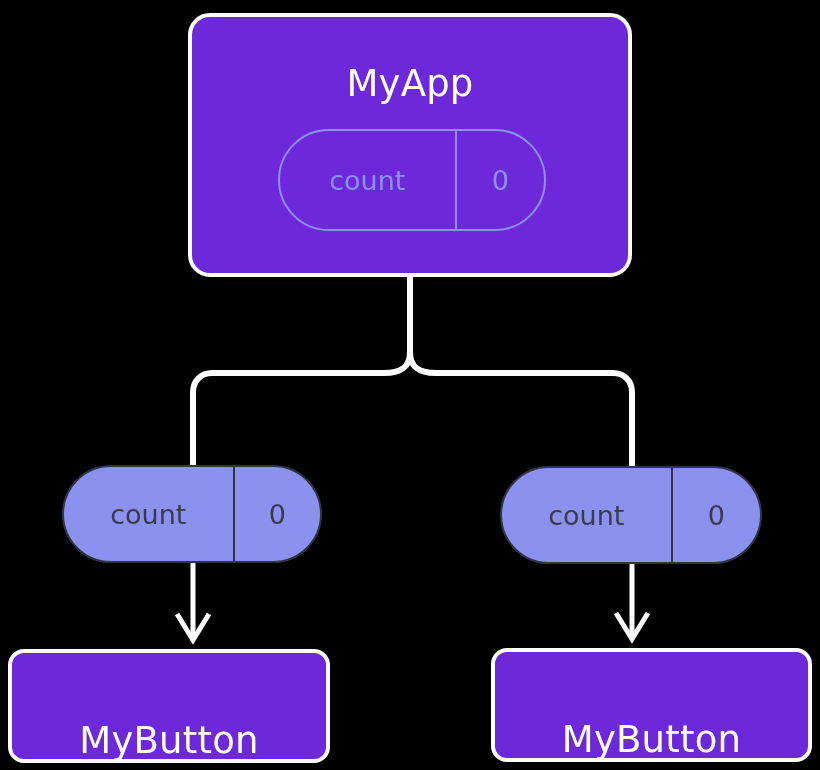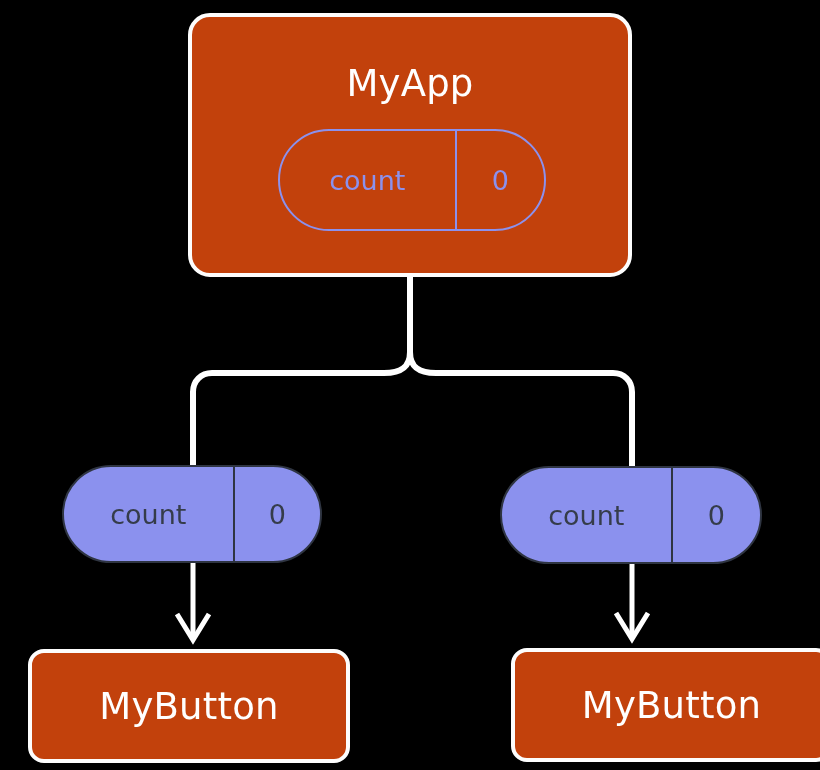--- a/index.html
+++ b/index.html
@@ -25,21 +25,21 @@
     top: 0;
     width: 820px;
     height: 770px;
     pointer-events: none;
   }
 
   
   .comp-box {
     position: absolute;
     box-sizing: border-box;
-    background: #c2410c;
+    background: #6d28d9;
     border: 4px solid #fdfdfd;
     border-radius: 18px;
     display: flex;
     flex-direction: column;
     align-items: center;
   }
   .comp-title {
     color: #ffffff;
     font-size: 37px;
     line-height: 1;
@@ -56,23 +56,22 @@
     border-radius: 22px;
     justify-content: flex-start;
   }
   #box-myapp .comp-title {
     margin-top: 48px;
   }
 
   .btn-box {
     width: 322px;
     height: 114px;
-    justify-content: center;
+    justify-content: flex-end;
     border-radius: 16px;
-    margin-left: 20px;
   }
   #box-btn-left  { left: 8px;   top: 649px; }
   #box-btn-right { left: 491px; top: 648px; width: 321px; height: 114px; }
 
   
   .pill {
     position: absolute;
     box-sizing: border-box;
     display: flex;
     align-items: stretch;

